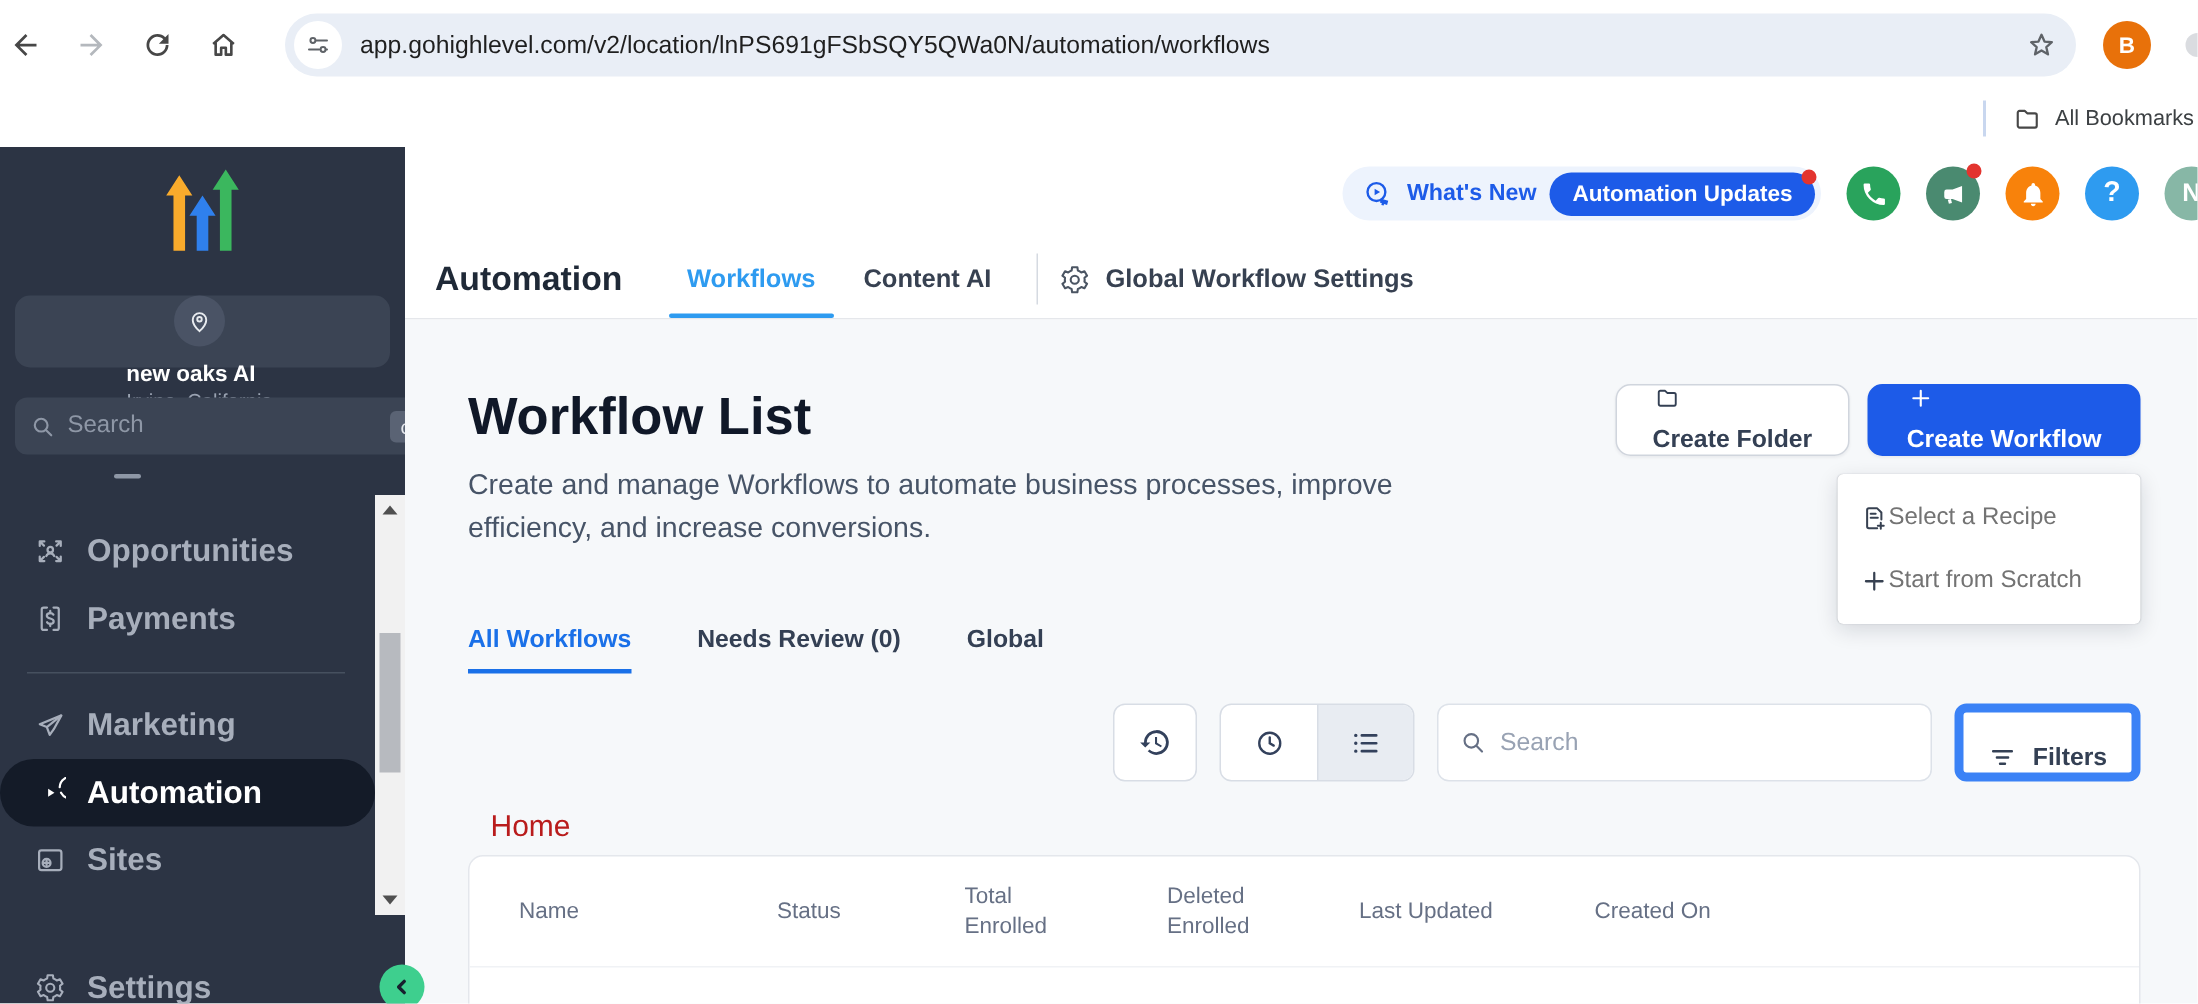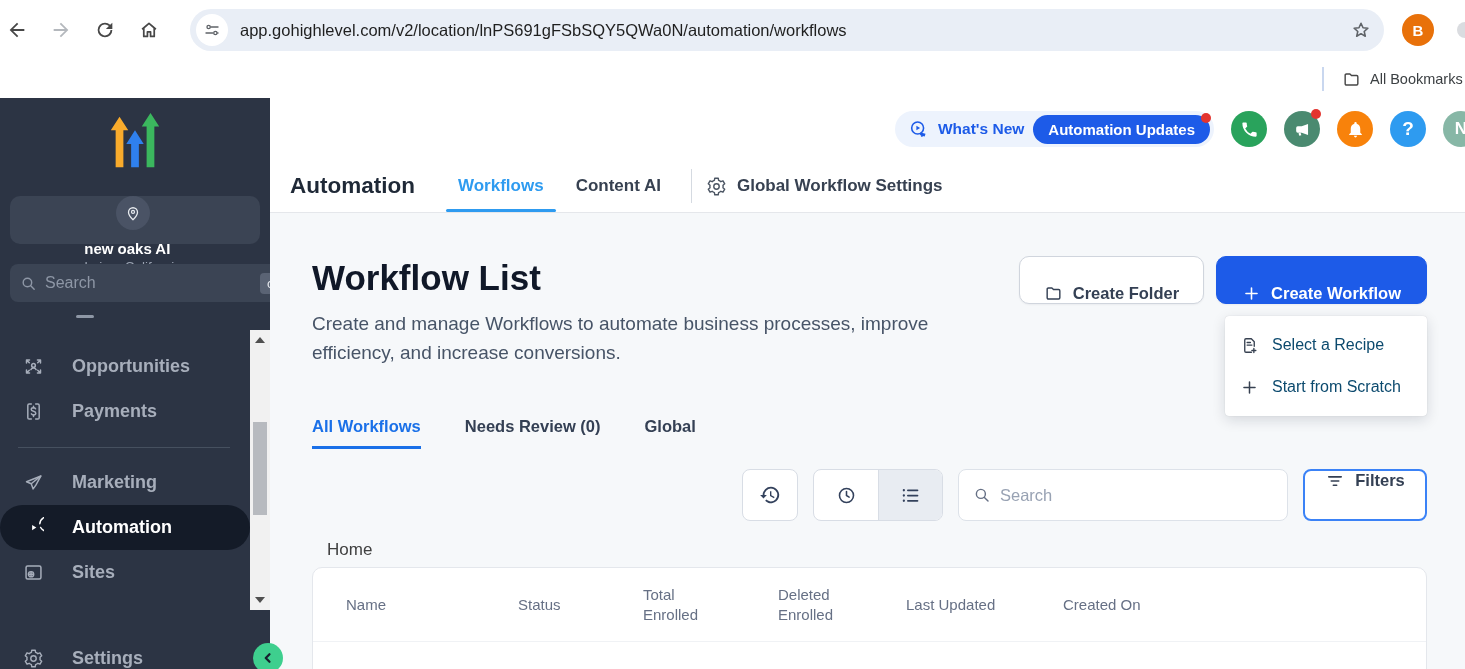--- a/index.html
+++ b/index.html
@@ -44,21 +44,21 @@
   .search-row { margin:20px 10px 0; display:flex; gap:6px; }
   .sb-search { flex:1; height:38px; background:#3b4454; border-radius:8px; display:flex; align-items:center; padding:0 8px 0 10px; gap:8px; }
   .sb-search svg { width:17px; height:17px; color:#8e97a6; flex-shrink:0; }
   .sb-search input { flex:1; min-width:0; background:transparent; border:none; outline:none; color:#c3c9d2; font-size:16px; font-family:inherit; }
   .sb-search input::placeholder { color:#8e97a6; }
   .kbd { background:#5a6374; color:#e6e9ee; font-size:13px; padding:3px 7px; border-radius:4px; white-space:nowrap; }
   .sb-bolt { width:36px; height:38px; background:#3b4454; border-radius:8px; display:flex; align-items:center; justify-content:center; }
   .sb-bolt svg { width:17px; height:17px; }
   .nav { margin-top:13px; display:flex; flex-direction:column; flex:1; }
   .nav-dash { width:18px; height:3px; background:#8e97a6; border-radius:2px; margin:0 0 26px 76px; }
-  .nav-item { height:45px; display:flex; align-items:center; gap:28px; padding-left:23px; color:#a7aebb; font-size:18px; font-weight:bold; cursor:pointer; }
+  .nav-item { height:45px; display:flex; align-items:center; gap:14px; padding-left:23px; color:#a7aebb; font-size:21px; font-weight:bold; cursor:pointer; }
   .nav-item .nicon { width:21px; height:21px; display:flex; flex-shrink:0; }
   .nav-item .nicon svg { width:21px; height:21px; }
   .nav-item.active { background:#141b28; color:#fff; margin-right:20px; border-radius:24px; }
   .nav-divider { height:1px; background:#46505f; margin:13px 40px 12px 18px; }
   .nav-item.settings { margin-top:auto; margin-bottom:-12px; }
   .sb-scroll { position:absolute; right:0; top:232px; width:20px; height:280px; background:#f1f1f1; }
   .sb-arrow { width:0; height:0; border-left:5px solid transparent; border-right:5px solid transparent; margin:7px auto 0; }
   .sb-arrow.up { border-bottom:6px solid #505050; }
   .sb-arrow.down { border-top:6px solid #505050; position:absolute; bottom:7px; left:5px; }
   .sb-thumb { position:absolute; top:92px; left:3px; width:14px; height:93px; background:#b7babf; }
@@ -91,44 +91,44 @@
   .gear-link { display:flex; align-items:center; gap:10px; font-size:17px; font-weight:bold; color:#374151; cursor:pointer; }
   .gear-link svg { width:21px; height:21px; color:#4b5563; }
 
   
   .content { flex:1; background:#f6f8fa; padding:43px 38px 0 42px; position:relative; min-height:0; }
   .page-head { display:flex; align-items:flex-start; }
   .ph-left { flex:1; min-width:0; }
   .page-title { font-size:35px; font-weight:bold; color:#101828; line-height:44px; }
   .page-desc { margin-top:9px; font-size:19px; color:#475467; line-height:29px; max-width:700px; }
   .ph-right { display:flex; gap:12px; position:relative; }
-  .btn { height:48px; border-radius:10px; display:flex; align-items:flex-end; justify-content:center; gap:10px; font-size:16.5px; font-weight:bold; cursor:pointer; box-shadow:0 1px 2px rgba(16,24,40,.05); }
+  .btn { height:48px; border-radius:10px; display:flex; align-items:flex-start; justify-content:center; gap:10px; font-size:16.5px; font-weight:bold; cursor:pointer; box-shadow:0 1px 2px rgba(16,24,40,.05);flex-direction:column; }
   .btn svg { width:19px; height:19px; }
   .btn.secondary { background:#fff; border:1px solid #d0d5dd; color:#344054; padding:0 24px; }
   .btn.primary { background:#1d5be8; border:1px solid #1d5be8; color:#fff; padding:0 25px; }
   .wf-dropdown { position:absolute; top:60px; right:0; width:202px; background:#fff; border-radius:4px; box-shadow:0 4px 14px rgba(16,24,40,.14), 0 0 1px rgba(16,24,40,.2); padding:8px 0; z-index:30; }
-  .dd-item { height:42px; display:flex; align-items:center; gap:13px; padding:0 15px; font-size:16px; color:#0c4a6e; cursor:pointer; }
+  .dd-item { height:42px; display:flex; align-items:center; padding:0 15px; font-size:16px; color:#737373; cursor:pointer; }
   .dd-item svg { width:19px; height:19px; color:#374151; flex-shrink:0; }
   .wf-tabs { margin-top:50px; display:flex; gap:44px; }
   .wtab { font-size:16.5px; font-weight:bold; color:#344054; padding-bottom:10px; border-bottom:3px solid transparent; cursor:pointer; }
   .wtab.active { color:#1a70e8; border-bottom-color:#1a70e8; }
   .toolbar { margin-top:20px; display:flex; justify-content:flex-end; align-items:center; gap:15px; }
   .tool-btn { height:52px; width:56px; background:#fff; border:1px solid #d8dde5; border-radius:8px; display:flex; align-items:center; justify-content:center; color:#33415c; cursor:pointer; }
   .tool-btn svg { width:22px; height:22px; }
   .segmented { height:52px; border:1px solid #d8dde5; border-radius:8px; display:flex; overflow:hidden; background:#fff; }
   .segment { width:64px; display:flex; align-items:center; justify-content:center; color:#33415c; cursor:pointer; }
   .segment svg { width:21px; height:21px; }
   .segment.selected { background:#e8ecf2; border-left:1px solid #d8dde5; }
   .search-box { width:330px; height:52px; background:#fff; border:1px solid #dde2e9; border-radius:8px; display:flex; align-items:center; gap:9px; padding:0 14px; }
   .search-box svg { width:18px; height:18px; color:#667085; flex-shrink:0; }
   .search-box input { flex:1; min-width:0; border:none; outline:none; font-size:16.5px; color:#344054; font-family:inherit; background:transparent; }
   .search-box input::placeholder { color:#98a2b3; }
-  .filters-btn { height:52px; width:124px; background:#fff; border:2px solid #3b82f6; border-radius:8px; display:flex; align-items:flex-start; justify-content:center; gap:10px; font-size:16.5px; font-weight:bold; color:#344054; cursor:pointer; }
+  .filters-btn { height:52px; width:124px; background:#fff; border:6px solid #3b82f6; border-radius:8px; display:flex; align-items:flex-end; justify-content:center; gap:10px; font-size:16.5px; font-weight:bold; color:#344054; cursor:pointer; }
   .filters-btn svg { width:20px; height:20px; }
-  .breadcrumb { margin:19px 0 0 15px; font-size:17px; color:#404040; }
+  .breadcrumb { margin:19px 0 0 15px; font-size:20px; color:#b91c1c; }
   .table-card { margin-top:7px; background:#fff; border:1px solid #e4e7ec; border-radius:10px 10px 0 0; height:220px; }
   .thead { display:grid; grid-template-columns:172px 125px 135px 128px 157px 1fr; align-items:center; height:74px; padding-left:33px; border-bottom:1px solid #f0f2f5; }
   .th { font-size:15px; color:#667085; line-height:20px; }
   .th .narrow { display:block; width:64px; }
 </style>
 </head>
 <body>
 
 <div class="browser-chrome">
   <div class="chrome-btn">

